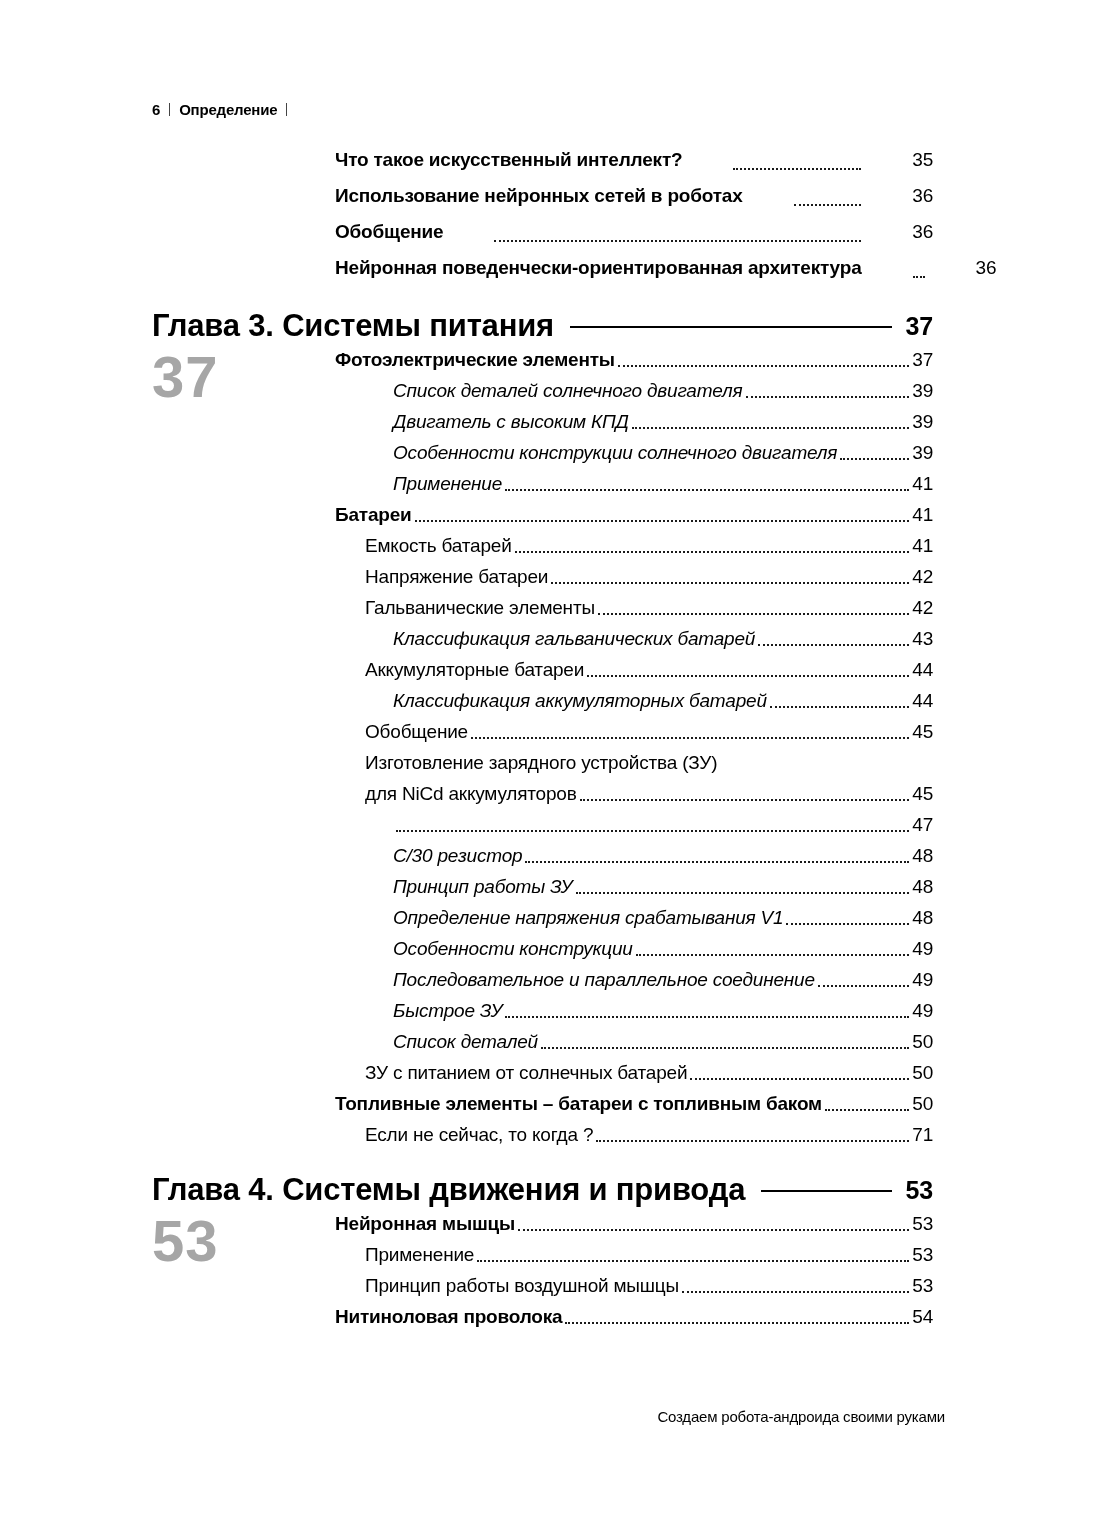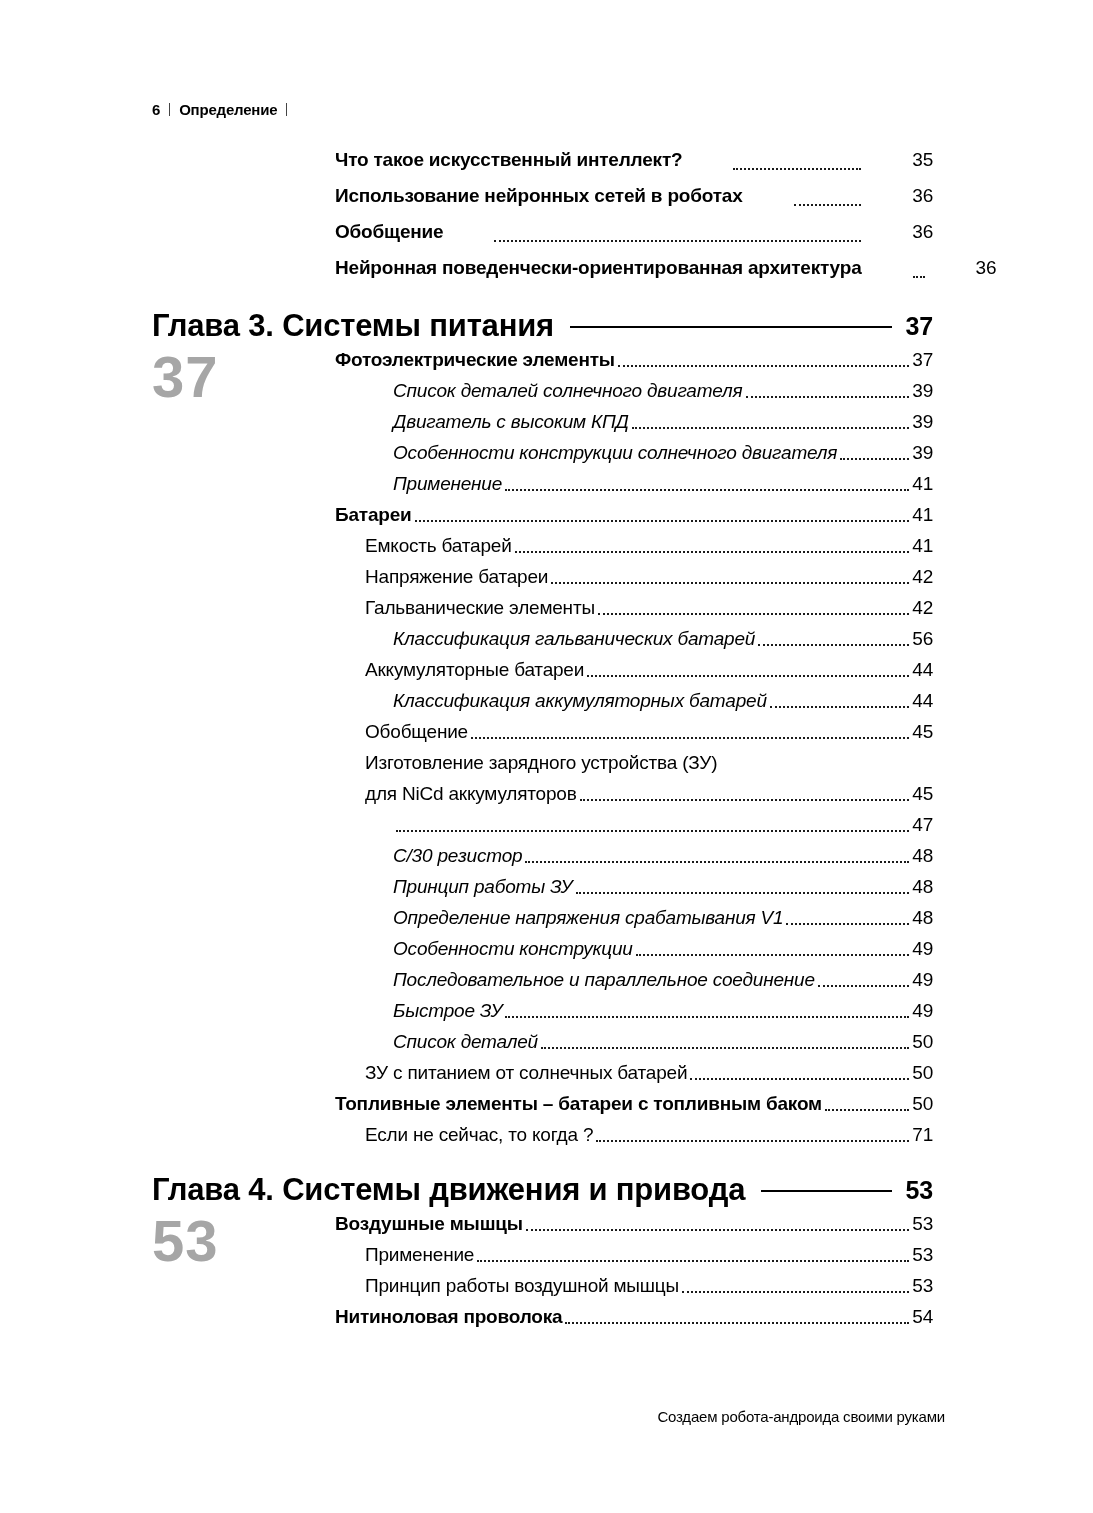--- a/index.html
+++ b/index.html
@@ -117,21 +117,21 @@
             <span class="toc-page">42</span>
           </div>
           <div class="toc-row level-2">
             <span class="toc-label">Гальванические элементы</span>
             <span class="toc-dots"></span>
             <span class="toc-page">42</span>
           </div>
           <div class="toc-row level-3 italic">
             <span class="toc-label">Классификация гальванических батарей</span>
             <span class="toc-dots"></span>
-            <span class="toc-page">56</span>
+            <span class="toc-page">43</span>
           </div>
           <div class="toc-row level-2">
             <span class="toc-label">Аккумуляторные батареи</span>
             <span class="toc-dots"></span>
             <span class="toc-page">44</span>
           </div>
           <div class="toc-row level-3 italic">
             <span class="toc-label">Классификация аккумуляторных батарей</span>
             <span class="toc-dots"></span>
             <span class="toc-page">44</span>
@@ -207,21 +207,21 @@
       </div>
       <div class="chapter-block">
         <div class="chapter-heading">
           <span class="chapter-title">Глава 4. Системы движения и привода</span>
           <span class="chapter-rule"></span>
           <span class="chapter-page">53</span>
         </div>
         <div class="big-number">53</div>
         <div class="section-entries">
           <div class="toc-row level-1 bold">
-            <span class="toc-label">Воздушные мышцы</span>
+            <span class="toc-label">Нейронная мышцы</span>
             <span class="toc-dots"></span>
             <span class="toc-page">53</span>
           </div>
           <div class="toc-row level-2">
             <span class="toc-label">Применение</span>
             <span class="toc-dots"></span>
             <span class="toc-page">53</span>
           </div>
           <div class="toc-row level-2">
             <span class="toc-label">Принцип работы воздушной мышцы</span>

